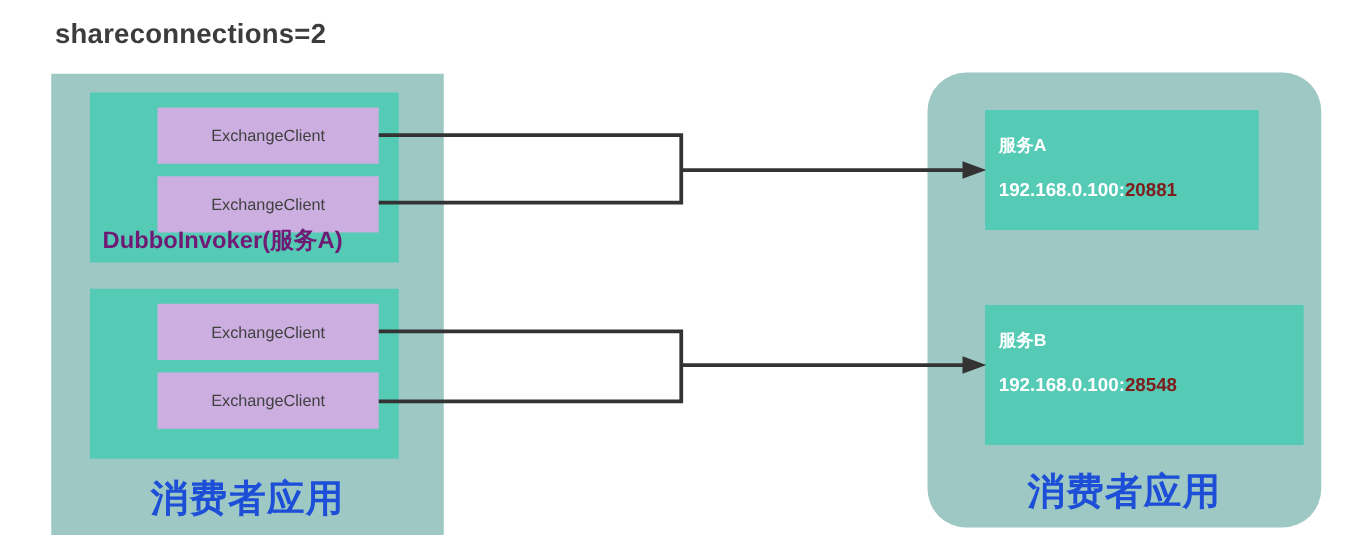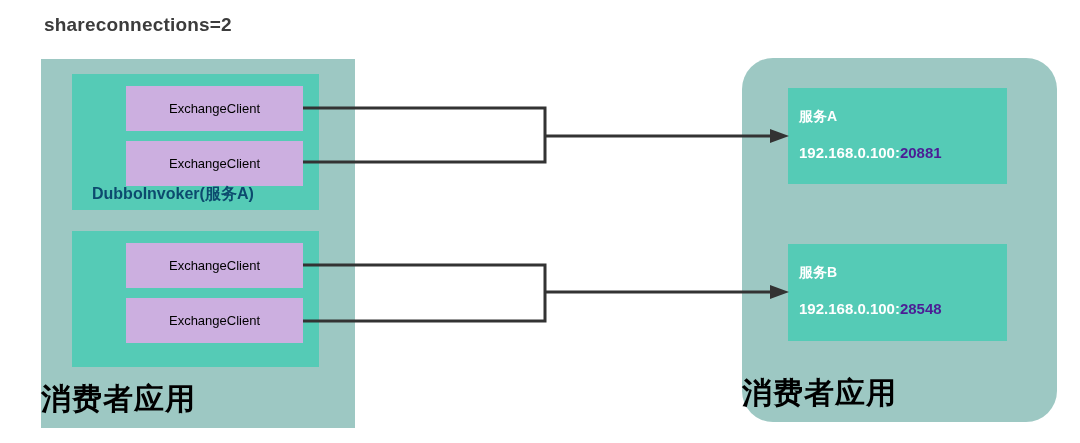--- a/index.html
+++ b/index.html
@@ -2,49 +2,49 @@
 <html><head>
 <meta charset="utf-8">
 <style>
   html,body{margin:0;padding:0;background:#fff;}
   .canvas{
     position:relative;width:1080px;height:443px;background:#ffffff;overflow:hidden;
     font-family:"Liberation Sans","DejaVu Sans",sans-serif;
   }
   .title{
     position:absolute;left:44px;top:14px;
-    font-size:19px;font-weight:700;color:#3c3c3c;letter-spacing:.2px;
+    font-size:22px;font-weight:700;color:#3c3c3c;letter-spacing:.2px;
   }
   .app-container{position:absolute;background:#9dc8c3;}
   .container-left{left:41px;top:59px;width:314px;height:369px;}
   .container-right{left:742px;top:58px;width:315px;height:364px;border-radius:31px;}
   .invoker{position:absolute;left:31px;width:247px;height:136px;background:#55cbb6;}
   .invoker-a{top:15px;}
   .invoker-b{top:172px;}
   .client{
     position:absolute;left:54px;width:177px;height:45px;background:#ccafe0;
     display:flex;align-items:center;justify-content:center;
-    color:#000000;font-size:13px;
+    color:#404040;font-size:13px;
   }
   .client-1{top:12px;}
   .client-2{top:67px;}
   .invoker-label{
-    position:absolute;left:20px;bottom:5px;
-    color:#0c4a6e;font-size:16px;font-weight:700;white-space:nowrap;
+    position:absolute;left:10px;bottom:5px;
+    color:#701a75;font-size:19px;font-weight:700;white-space:nowrap;
   }
   .app-label{
-    position:absolute;left:0;right:0;bottom:8px;text-align:left;
-    color:#000000;font-size:30px;font-weight:700;letter-spacing:1px;white-space:nowrap;
+    position:absolute;left:0;right:0;bottom:8px;text-align:center;
+    color:#1d4ed8;font-size:30px;font-weight:700;letter-spacing:1px;white-space:nowrap;
   }
   .service-box{position:absolute;left:46px;width:219px;background:#55cbb6;color:#fff;}
   .service-a{top:30px;height:96px;}
-  .service-b{top:186px;height:97px;}
+  .service-b{top:186px;height:112px;padding-left:36px;}
   .service-name{position:absolute;left:11px;top:20px;font-size:14px;font-weight:700;}
   .service-addr{position:absolute;left:11px;top:56px;font-size:15px;font-weight:700;white-space:nowrap;}
-  .service-addr .port{color:#4c1d95;}
+  .service-addr .port{color:#7f1d1d;}
   .arrows{position:absolute;left:0;top:0;width:1080px;height:443px;pointer-events:none;}
 </style>
 </head>
 <body>
 
 <div class="canvas">
 
   <div class="title">shareconnections=2</div>
 
   <div class="app-container container-left">

